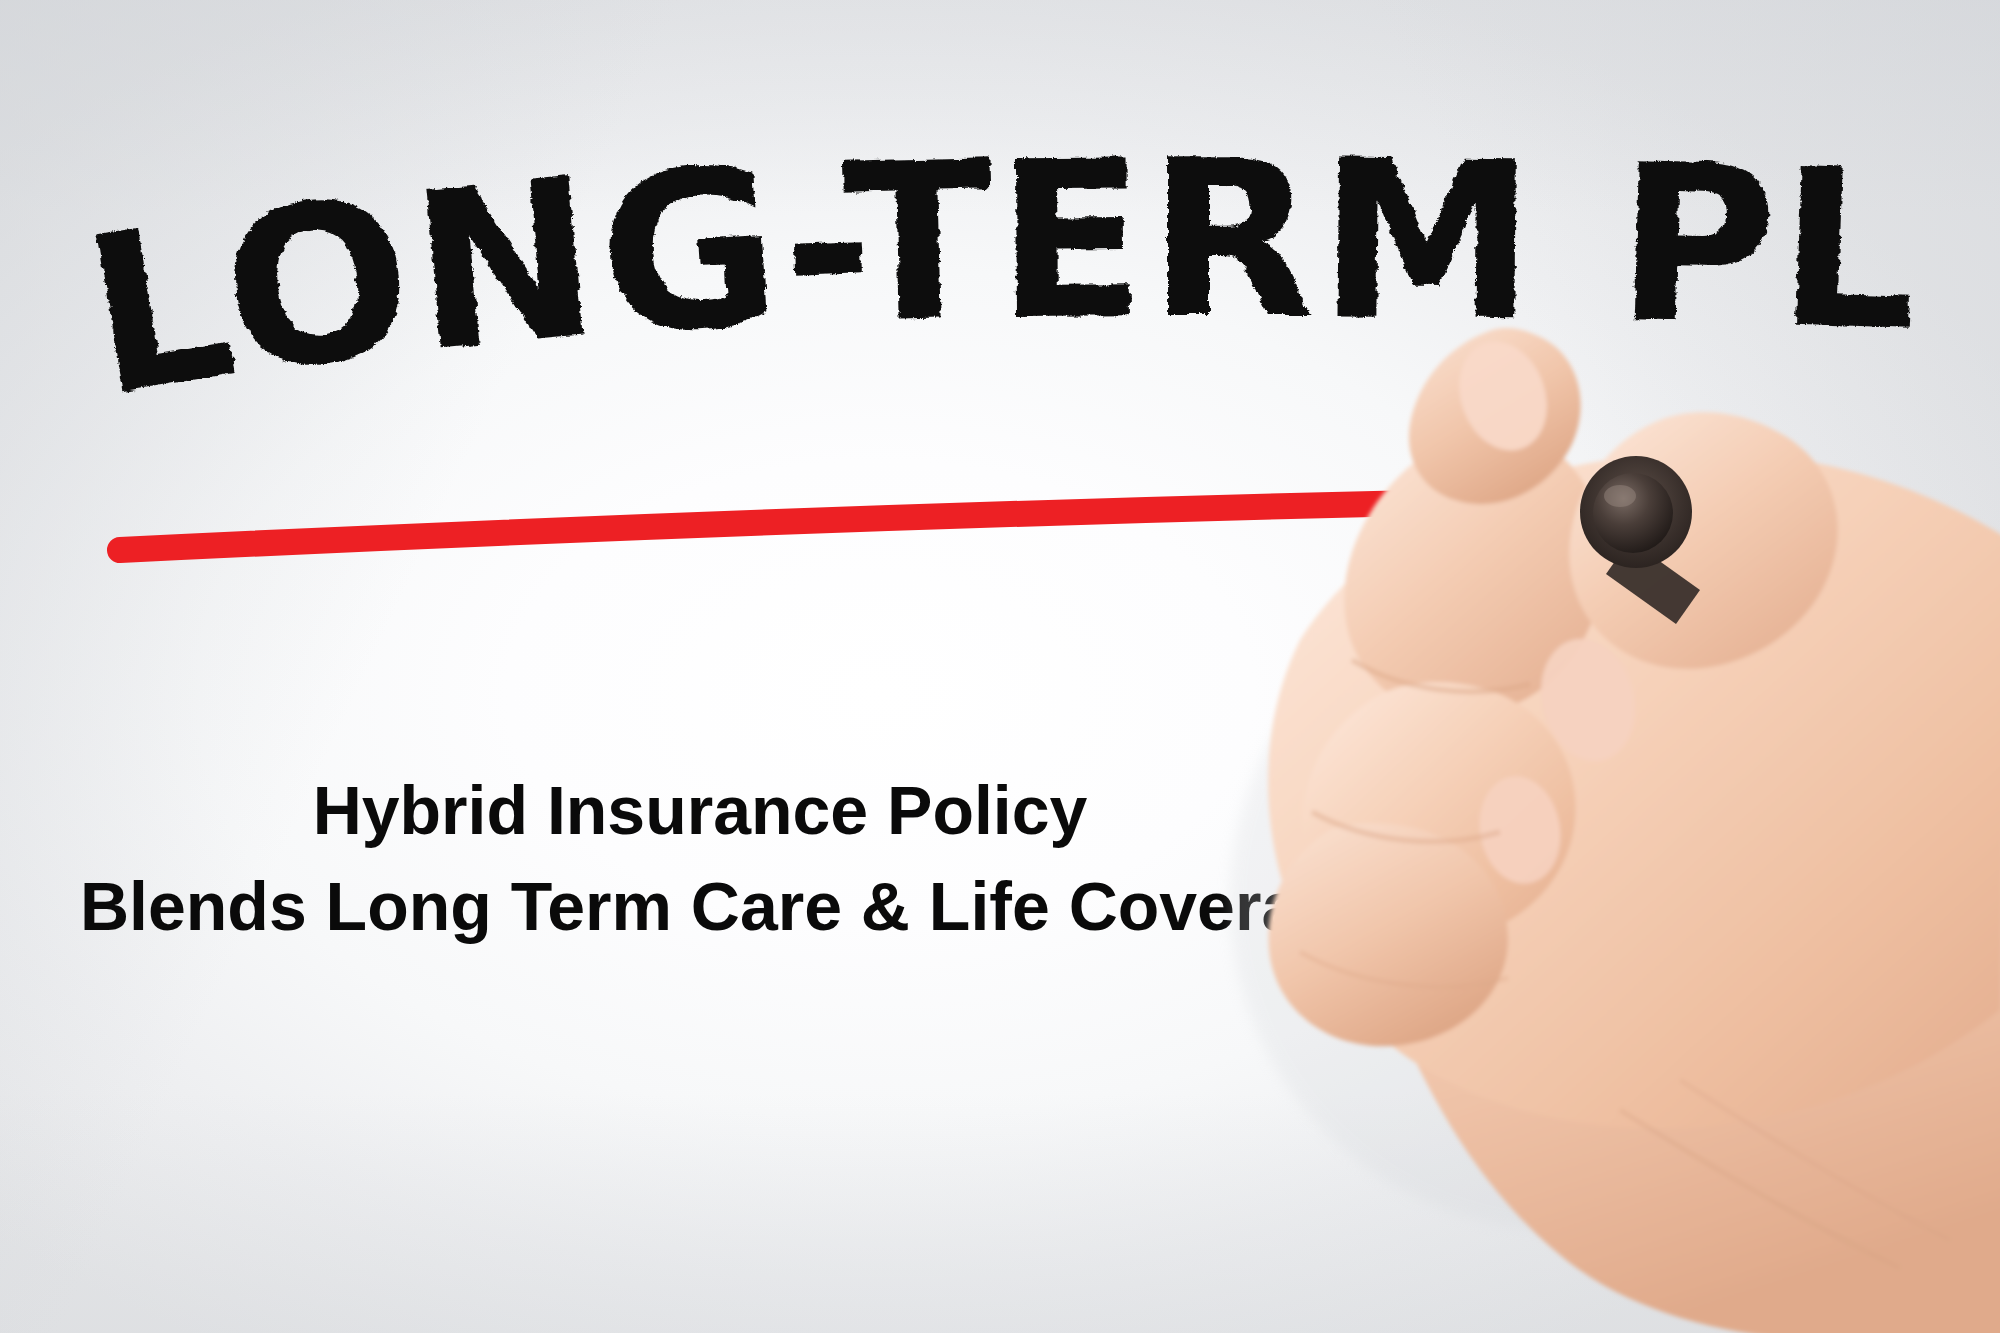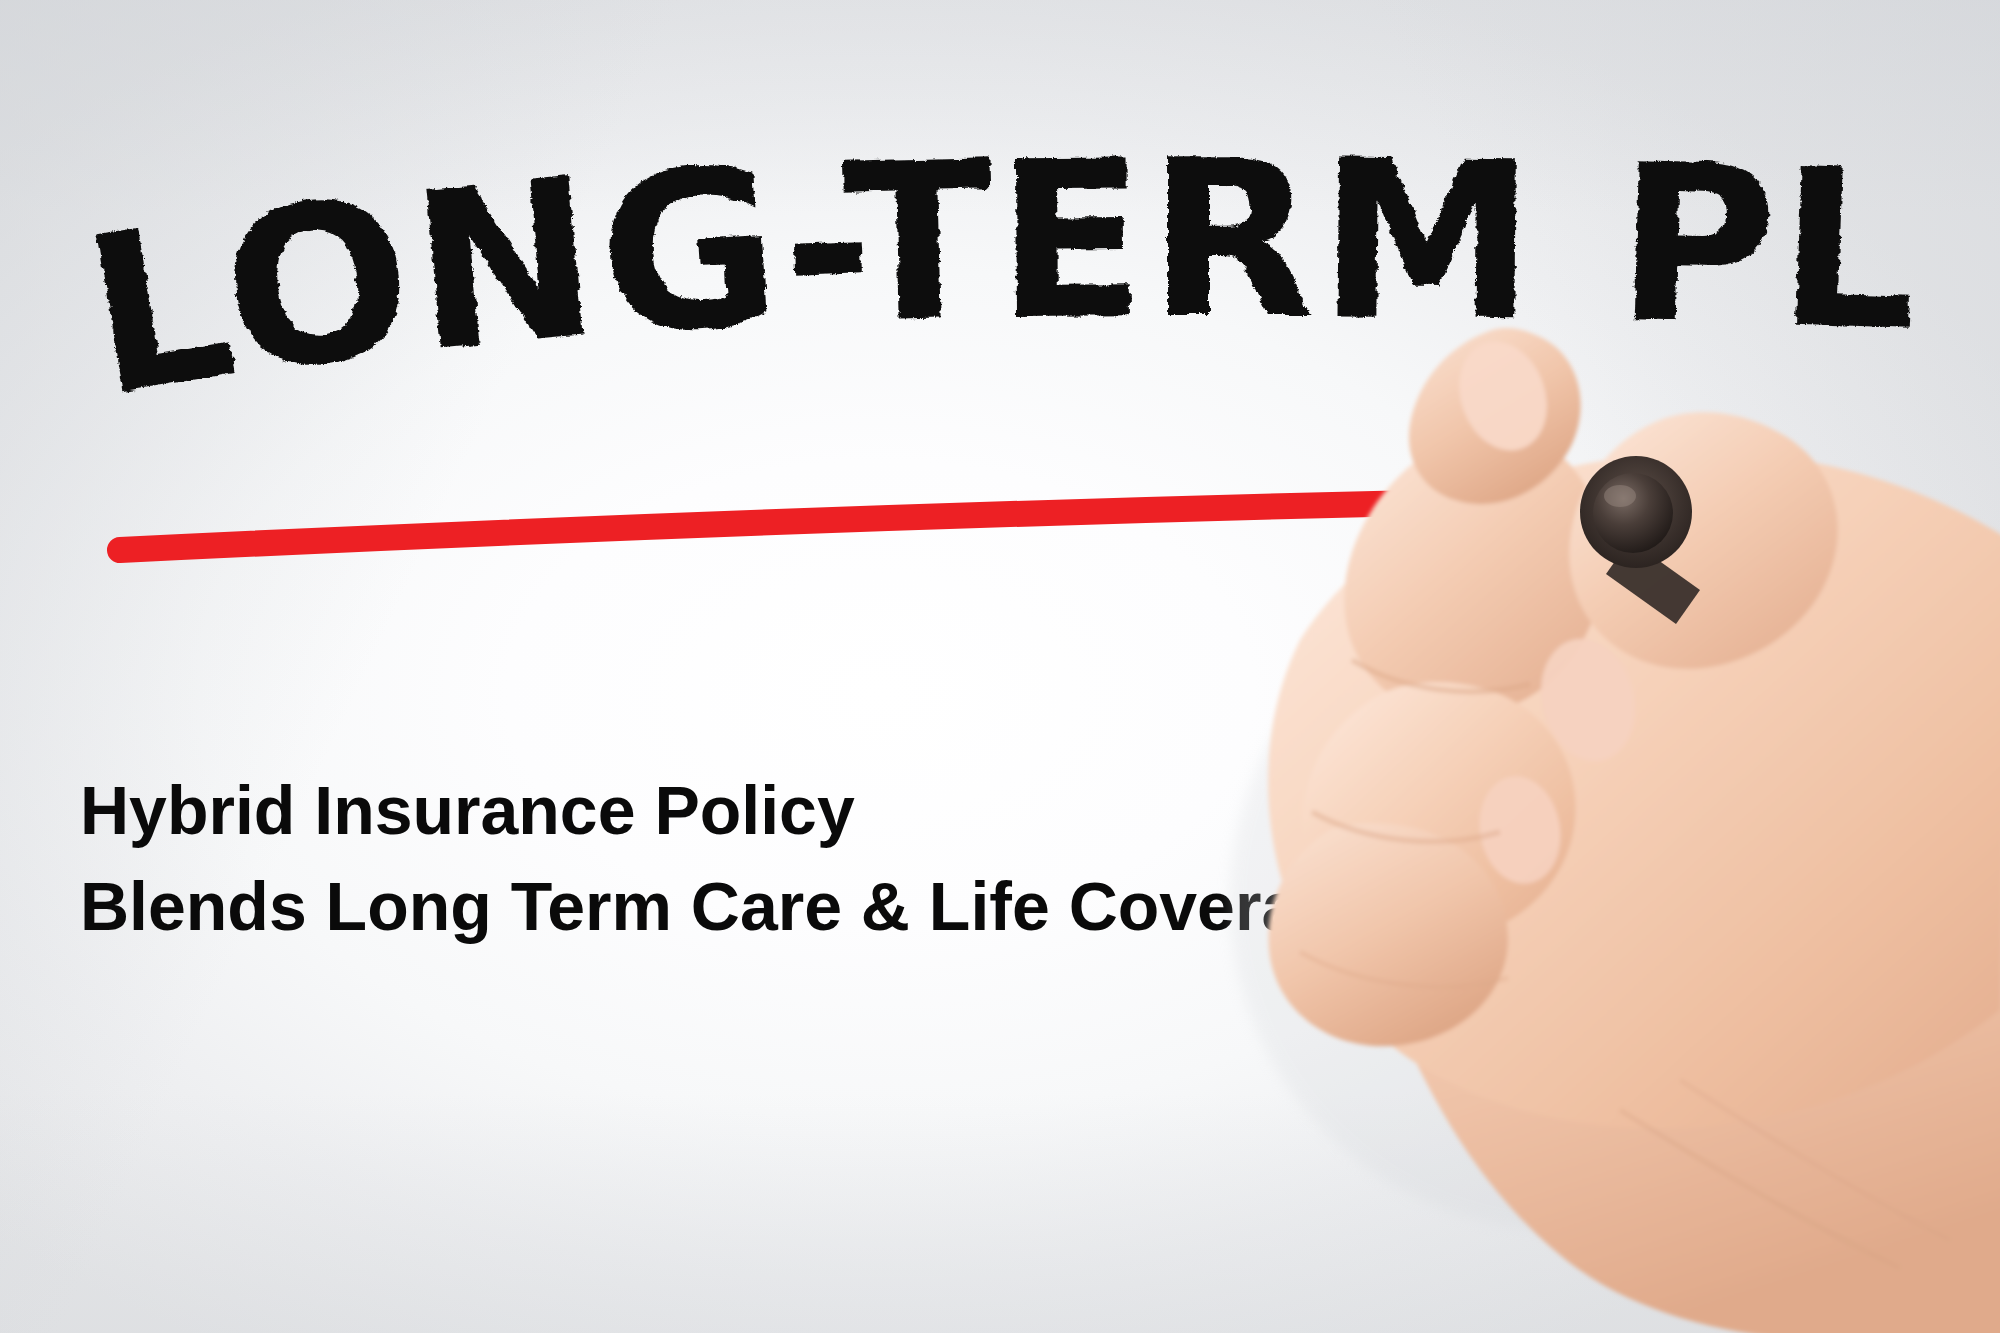--- a/index.html
+++ b/index.html
@@ -58,21 +58,21 @@
     width: 2000px; height: 220px;
     pointer-events: none;
   }
 
   
   #subtitle {
     position: absolute;
     left: 80px;
     top: 770px;
     width: 1240px;
-    text-align: left;
+    text-align: center;
     color: #0a0a0a;
     font-family: "Liberation Sans", sans-serif;
     font-weight: 700;
     line-height: 1.18;
     z-index: 3;
   }
   .sub-line { font-size: 68px; white-space: nowrap; display: block; }
   .sub-line.line1 { font-size: 68px; letter-spacing: 0px; }
   .sub-line.line2 { font-size: 68px; letter-spacing: 0px; margin-top: 16px; }
 

